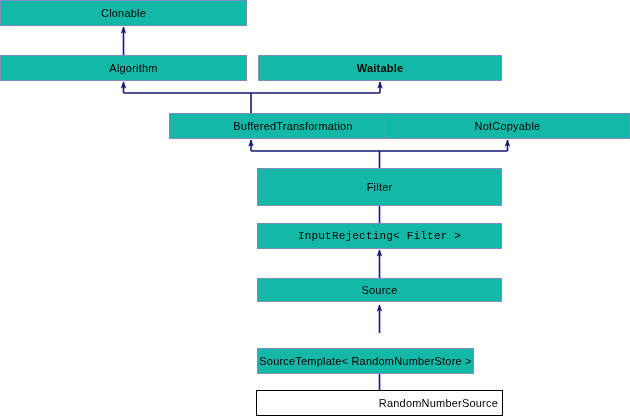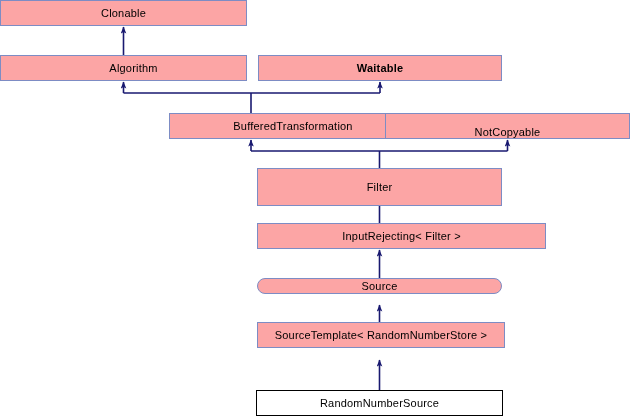--- a/index.html
+++ b/index.html
@@ -21,34 +21,35 @@
     left: 0;
     top: 0;
     width: 630px;
     height: 416px;
     pointer-events: none;
   }
   .node {
     position: absolute;
     box-sizing: border-box;
     border: 1px solid #7d8cc4;
-    background: #fca5a5;
+    background: #14b8a6;
     color: #000000;
     font-size: 11px;
     line-height: 1;
     display: flex;
     align-items: center;
     justify-content: center;
     letter-spacing: 0.2px;
     white-space: nowrap;
     z-index: 2;
   }
   .node.leaf {
     border: 1px solid #000000;
     background: #ffffff;
+    justify-content: flex-end;
   }
   .node-label {
     display: block;
     padding: 0 4px;
   }
 </style>
 </head>
 <body>
 
 <div id="diagram">
@@ -78,32 +79,32 @@
       </div>
       <div class="node" style="left: 0px; top: 55px; width: 247px; height: 26px; padding-left: 20px;">
         <span class="node-label">Algorithm</span>
       </div>
       <div class="node" style="left: 258px; top: 55px; width: 244px; height: 26px; font-weight: bold;">
         <span class="node-label">Waitable</span>
       </div>
       <div class="node" style="left: 127px; top: 113px; width: 248px; height: 26px; margin-left: 42px;">
         <span class="node-label">BufferedTransformation</span>
       </div>
-      <div class="node" style="left: 385px; top: 113px; width: 245px; height: 26px; align-items: flex-end;">
+      <div class="node" style="left: 385px; top: 113px; width: 245px; height: 26px;">
         <span class="node-label">NotCopyable</span>
       </div>
       <div class="node" style="left: 257px; top: 168px; width: 245px; height: 38px;">
         <span class="node-label">Filter</span>
       </div>
-      <div class="node" style="left: 257px; top: 223px; width: 289px; height: 26px;">
+      <div class="node" style="left: 257px; top: 223px; width: 245px; height: 26px; font-family: Liberation Mono, monospace;">
         <span class="node-label">InputRejecting&lt; Filter &gt;</span>
       </div>
-      <div class="node" style="left: 257px; top: 278px; width: 245px; height: 16px; border-radius: 10px;">
+      <div class="node" style="left: 257px; top: 278px; width: 245px; height: 24px;">
         <span class="node-label">Source</span>
       </div>
-      <div class="node" style="left: 257px; top: 322px; width: 248px; height: 26px;">
+      <div class="node" style="left: 257px; top: 348px; width: 217px; height: 26px;">
         <span class="node-label">SourceTemplate&lt; RandomNumberStore &gt;</span>
       </div>
       <div class="node leaf" style="left: 256px; top: 390px; width: 247px; height: 26px;">
         <span class="node-label">RandomNumberSource</span>
       </div>
     </div>
 </div>
 
 </body></html>

